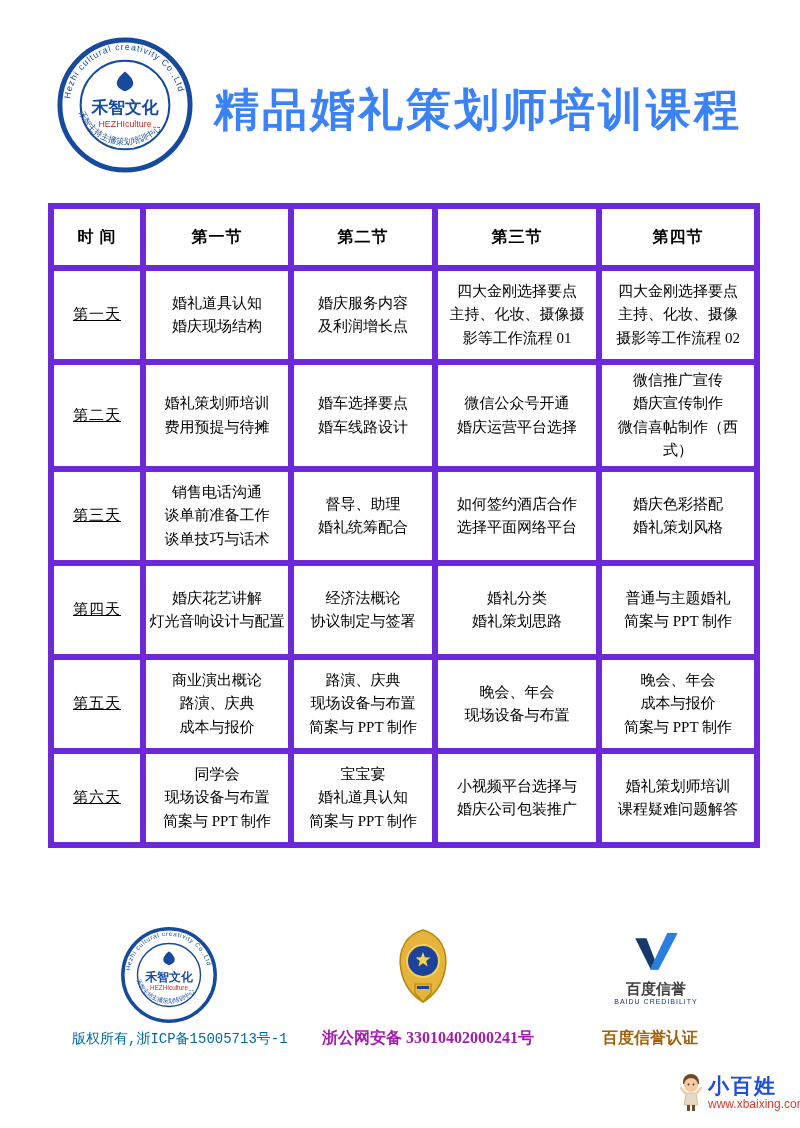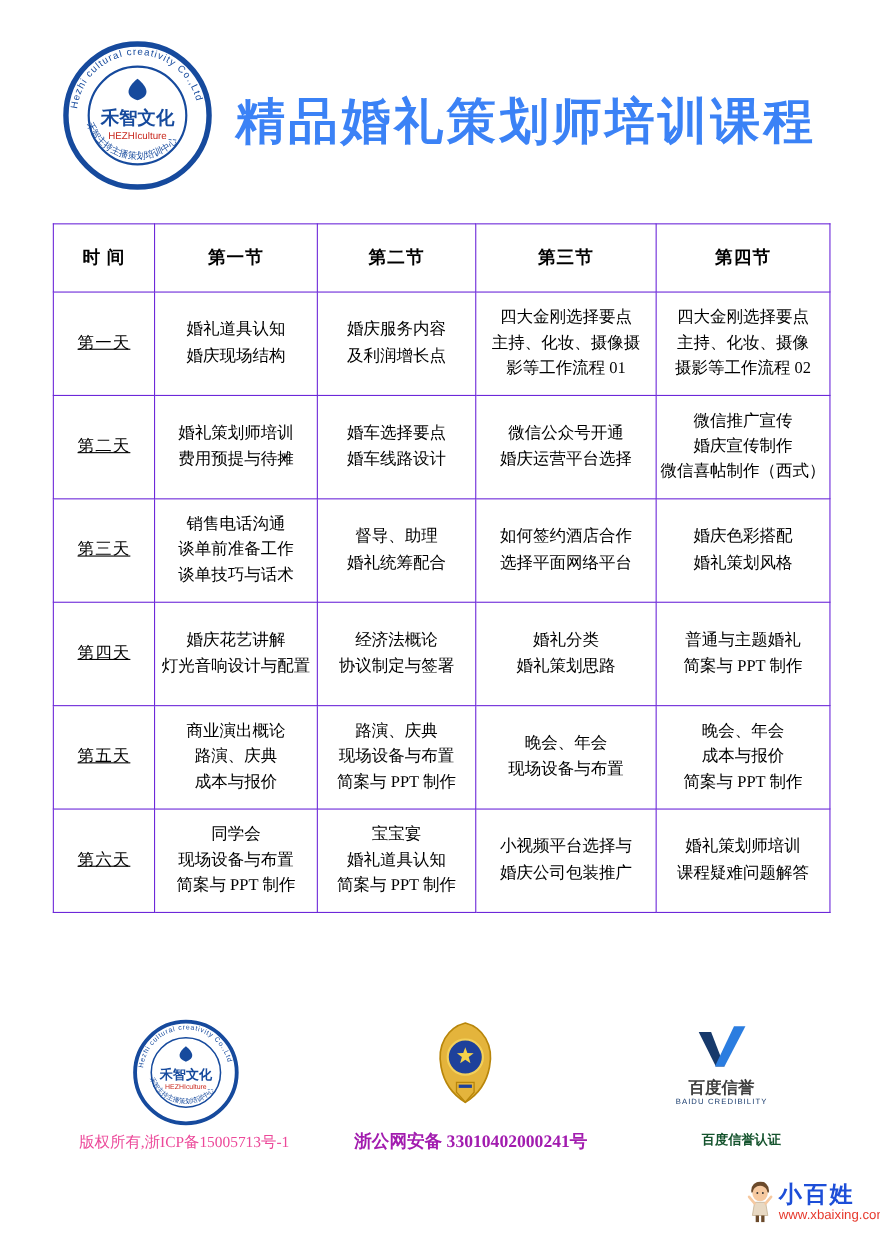--- a/index.html
+++ b/index.html
@@ -33,21 +33,21 @@
 
   
   .schedule-table {
     position: absolute;
     left: 48px; top: 203px;
     width: 706px;
     border-collapse: collapse;
     table-layout: fixed;
   }
   .schedule-table th, .schedule-table td {
-    border: 1px solid #6d28d9;
+    border: 6px solid #6d28d9;
     text-align: center;
     vertical-align: middle;
     padding: 4px 3px;
     color: #000;
   }
   .schedule-table th {
     height: 62px;
     font-size: 16px;
     font-weight: bold;
     letter-spacing: 1px;
@@ -69,23 +69,23 @@
   .footer-logos { position: absolute; left: 0; top: 926px; width: 800px; height: 100px; }
   .logo-small { position: absolute; left: 120px; top: 0; width: 98px; height: 98px; }
   .police-badge { position: absolute; left: 392px; top: 2px; width: 62px; height: 86px; }
   .baidu-block { position: absolute; left: 606px; top: 4px; width: 100px; text-align: center; }
   .baidu-icon { width: 52px; height: 46px; display: inline-block; }
   .baidu-title { font-size: 15px; font-weight: bold; color: #404040; line-height: 1.2; font-family: "Liberation Sans", sans-serif; }
   .baidu-sub { font-size: 7px; color: #16396b; letter-spacing: 1px; font-family: "Liberation Sans", sans-serif; }
 
   
   .footer-texts { position: absolute; left: 0; top: 1028px; width: 800px; height: 24px; font-family: "Liberation Serif", serif; }
-  .copyright-text { position: absolute; left: 72px; top: 2px; font-size: 14px; color: #ec4899; }
+  .copyright-text { position: absolute; left: 72px; top: 2px; font-size: 14px; color: #0369a1; font-family: Liberation Mono, monospace; }
   .police-record-text { position: absolute; left: 322px; top: 0; font-size: 16px; font-weight: bold; color: #a21caf; }
-  .baidu-cert-text { position: absolute; left: 602px; top: 0; width: 108px; text-align: right; font-size: 12px; font-weight: bold; color: #14532d; }
+  .baidu-cert-text { position: absolute; left: 602px; top: 0; width: 108px; text-align: left; font-size: 16px; font-weight: bold; color: #a16207; }
 
   
   .watermark { position: absolute; right: 12px; bottom: 14px; width: 110px; height: 42px; }
   .mascot { position: absolute; left: 0; top: 2px; width: 26px; height: 38px; }
   .wm-name { position: absolute; left: 30px; top: 0; font-size: 21px; font-weight: bold; color: #1d4ed8; letter-spacing: 2px; }
   .wm-url { position: absolute; left: 30px; top: 25px; font-size: 12px; color: #e6382c; font-family: "Liberation Sans", sans-serif; }
 </style>
 </head>
 <body>
 

